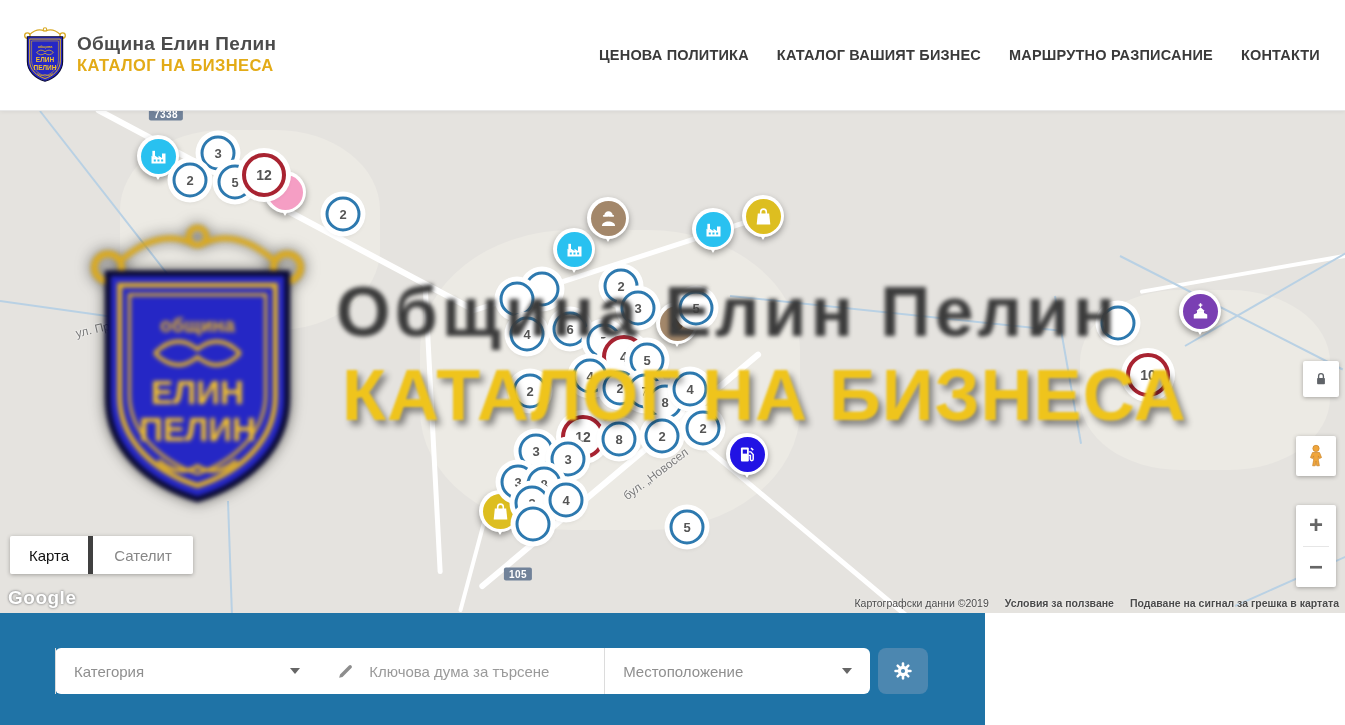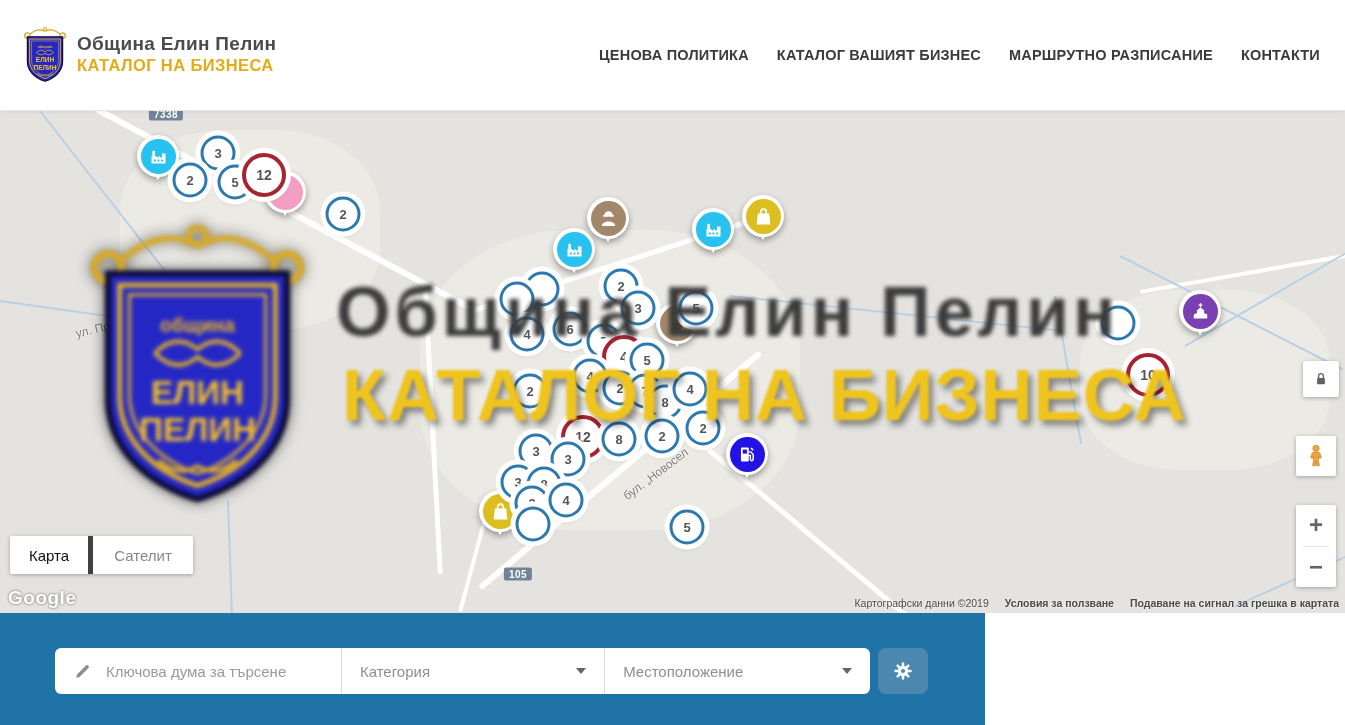--- a/index.html
+++ b/index.html
@@ -375,29 +375,29 @@
     <div class="zoomctl">
       <div class="zbtn">+</div>
       <div class="zdiv"></div>
       <div class="zbtn">−</div>
     </div>
   </div>
 
   <div class="searchbar">
     <div class="sb-left">
       <div class="fields">
+        <div class="field f-sel f-cat">
+          <span class="sel-label">Категория</span>
+          <span class="caret"></span>
+        </div>
         <div class="field f-keyword">
           <svg>
               <use href="#i-pencil"></use>
             </svg>
           <input type="text" placeholder="Ключова дума за търсене" style="">
-        </div>
-        <div class="field f-sel f-cat">
-          <span class="sel-label">Категория</span>
-          <span class="caret"></span>
         </div>
         <div class="field f-sel f-loc">
           <span class="sel-label">Местоположение</span>
           <span class="caret"></span>
         </div>
       </div>
       <button class="gear-btn">
         <svg>
             <use href="#i-gear"></use>
           </svg>

